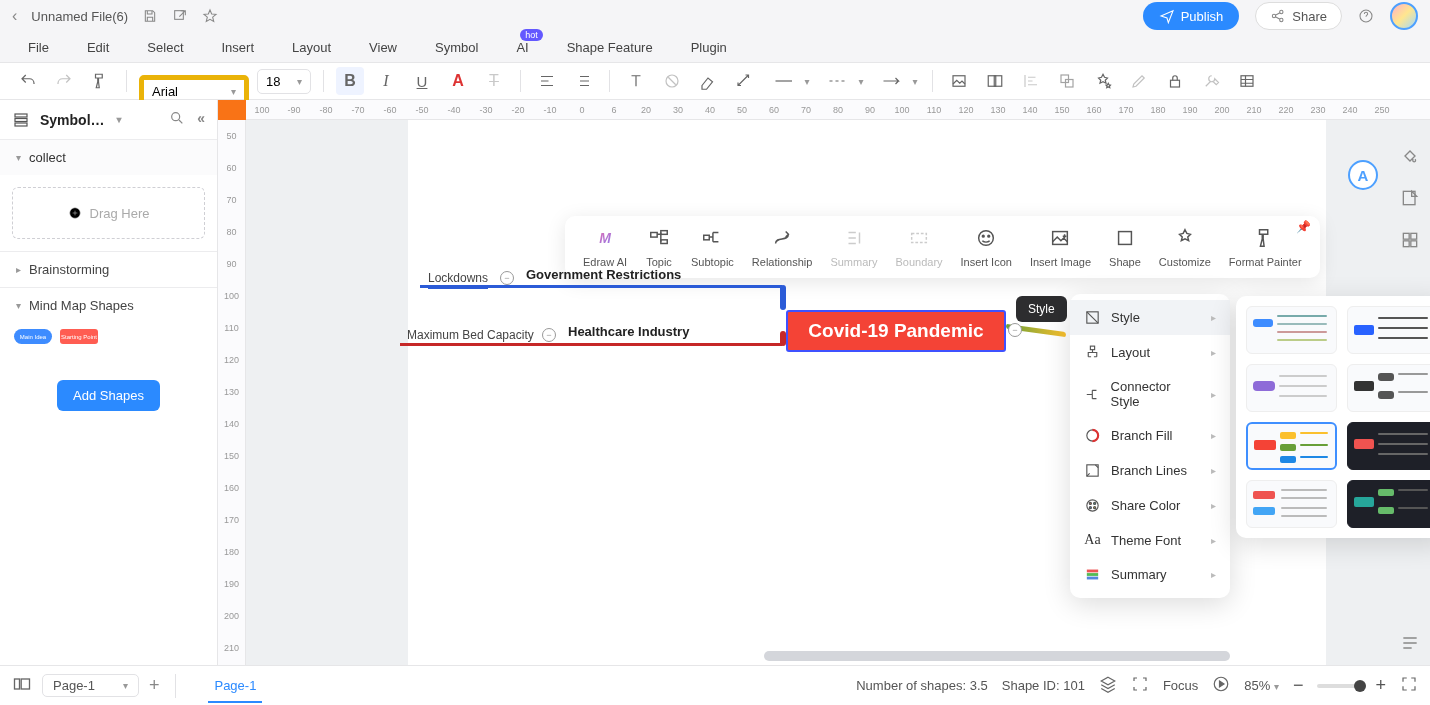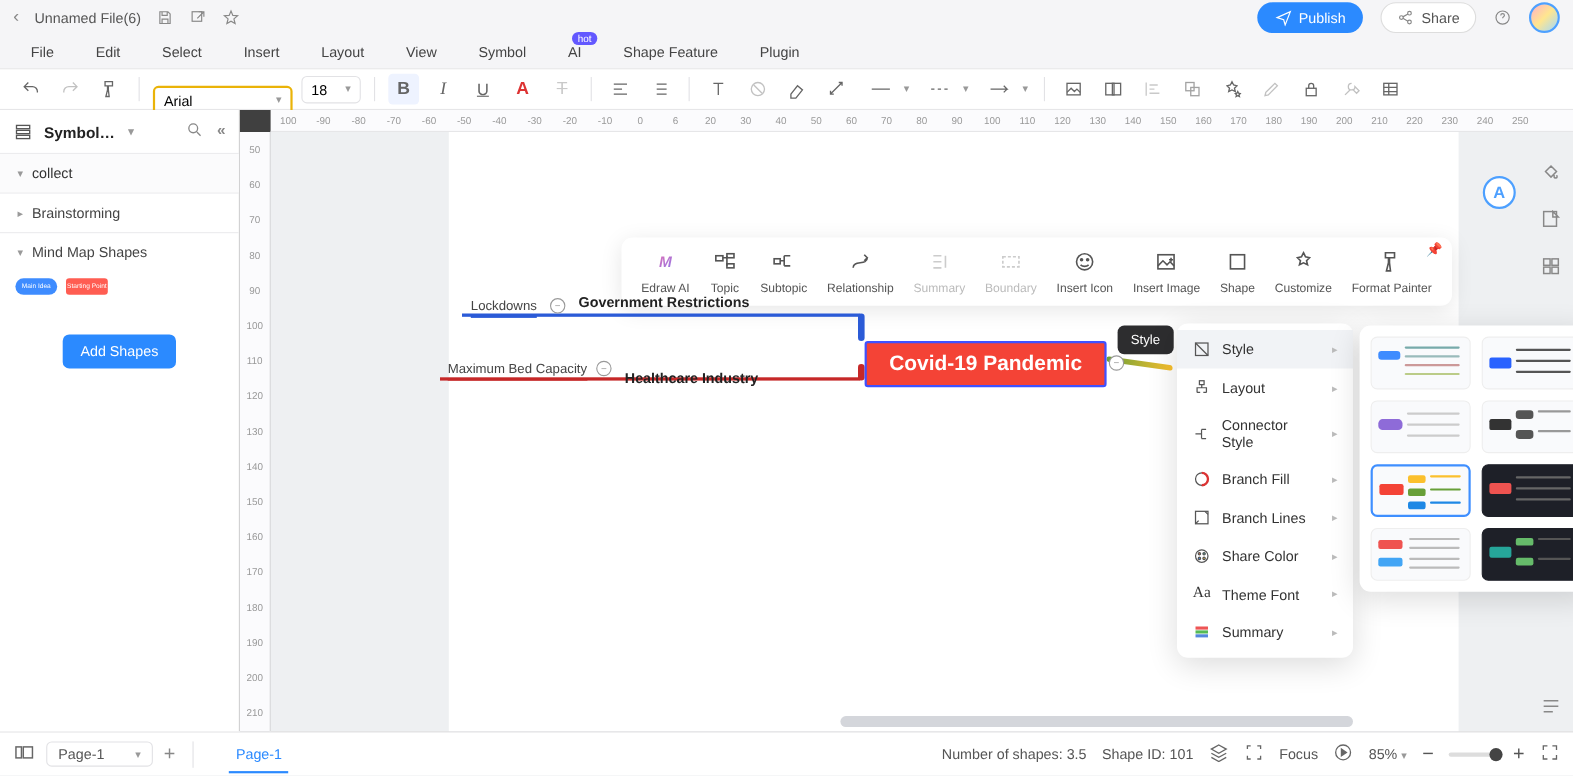--- a/index.html
+++ b/index.html
@@ -20,21 +20,21 @@
     .menubar { height: 30px; display: flex; align-items: center; padding: 0 28px; gap: 38px; background: #f5f5f7; font-size: 13px; color: #444; }
     .menubar .menu-item { cursor: pointer; position: relative; }
     .hotbadge { position: absolute; top: -11px; right: -14px; background: #6358ff; color: #fff; font-size: 9px; padding: 1px 5px; border-radius: 6px; }
 
     
     .toolbar { height: 38px; background: #fff; border-top: 1px solid #e6e6e8; border-bottom: 1px solid #e6e6e8; display: flex; align-items: center; padding: 0 14px; gap: 8px; }
     .tbbtn { width: 28px; height: 28px; display:flex; align-items:center; justify-content:center; color:#666; cursor:pointer; border-radius:4px; }
     .tbbtn.sel { background:#eef3ff; }
     .tbbtn svg { width:18px; height:18px; stroke:#666; fill:none; stroke-width:1.6; }
     .divider { width:1px; height:22px; background:#e2e2e5; margin: 0 4px; }
-    .fontsel { border:2px solid #eab308; border-radius:5px; padding: 4px 8px; font-size: 13px; display:flex; align-items:center; gap:8px; width:127px; justify-content:space-between;margin-top:20px; }
+    .fontsel { border:5px solid #eab308; border-radius:5px; padding: 4px 8px; font-size: 13px; display:flex; align-items:center; gap:8px; width:110px; justify-content:space-between;margin-top:20px; }
     .sizesel { border:1px solid #e2e2e5; border-radius:5px; padding: 4px 8px; font-size: 13px; display:flex; align-items:center; gap:6px; width: 54px; justify-content:space-between; }
     .chev { font-size: 10px; color:#999; }
     .bold { font-weight: 700; font-size: 16px; }
     .ital { font-style: italic; font-family: Georgia, serif; font-size: 16px; }
     .under { text-decoration: underline; font-size: 15px; }
 
     
     .main { position: absolute; top: 100px; left: 0; right: 0; bottom: 40px; display: flex; }
 
     
@@ -45,21 +45,21 @@
     .sb-body { padding: 12px 12px; }
     .dragbox { border: 1.5px dashed #cfcfd4; border-radius: 6px; height: 52px; display:flex; align-items:center; justify-content:center; color:#aaa; font-size:13px; gap:8px; }
     .dragbox svg { width:14px; height:14px; stroke:#bbb; }
     .sb-subhead { padding: 10px 16px; font-size: 13px; color:#444; display:flex; align-items:center; gap:8px; cursor:pointer; border-top:1px solid #ececee; }
     .sb-shapes { padding: 6px 14px 18px; display:flex; gap:8px; }
     .shape-chip1 { width:38px; height:15px; background:#3e8cff; border-radius:8px; display:flex; align-items:center; justify-content:center; color:#fff; font-size:6px; }
     .shape-chip2 { width:38px; height:15px; background:#ff5d52; border-radius:3px; display:flex; align-items:center; justify-content:center; color:#fff; font-size:6px; }
     .addshapes { margin: 18px auto 0; display:block; background:#2b8aff; color:#fff; border:none; border-radius:6px; padding:8px 16px; font-size:13px; cursor:pointer; }
 
     
-    .canvas-wrap { flex:1; position:relative; background:#404040;text-decoration:underline; }
+    .canvas-wrap { flex:1; position:relative; background:#f97316;text-decoration:underline; }
     .ruler-h { position:absolute; top:0; left:28px; right:0; height:20px; background:#fbfbfd; border-bottom:1px solid #e6e6e8; font-size:9px; color:#999; display:flex; align-items:center; overflow:hidden; }
     .ruler-h span { width:32px; text-align:center; flex-shrink:0; }
     .ruler-v { position:absolute; top:20px; left:0; width:28px; bottom:0; background:#fbfbfd; border-right:1px solid #e6e6e8; font-size:9px; color:#999; display:flex; flex-direction:column; }
     .ruler-v span { height:32px; display:flex; align-items:center; justify-content:center; }
     .canvas { position:absolute; top:20px; left:28px; right:0; bottom:0; background:#eef0f2; overflow:hidden; }
     .page-white { position:absolute; left:162px; top:0; width:918px; height:100%; background:#fff; }
 
     
     .floatbar { position:absolute; left:319px; top:96px; background:#fff; border-radius:10px; box-shadow: 0 4px 20px rgba(0,0,0,.10); padding: 10px 18px 10px; display:flex; gap: 18px; align-items:flex-start; }
     .fb-item { display:flex; flex-direction:column; align-items:center; gap:6px; font-size:11px; color:#555; cursor:pointer; }
@@ -334,20 +334,29 @@
         <span><svg viewBox="0 0 24 24" style="width:16px;height:16px;stroke:#888;fill:none;stroke-width:1.8">
               <circle cx="10" cy="10" r="6"></circle>
               <path d="M15 15l5 5"></path>
             </svg></span>
         <span style="font-size:14px">«</span>
       </div>
     </div>
     <div class="sb-section">
       <span class="chev">▾</span>
         <span>collect</span>
+    </div>
+    <div class="sb-body">
+      <div class="dragbox">
+        <svg viewBox="0 0 24 24">
+            <circle cx="12" cy="12" r="9"></circle>
+            <path d="M12 8v8M8 12h8"></path>
+          </svg>
+        <span>Drag Here</span>
+      </div>
     </div>
     <div class="sb-subhead">
       <span class="chev">▸</span>
         <span>Brainstorming</span>
     </div>
     <div class="sb-subhead">
       <span class="chev">▾</span>
         <span>Mind Map Shapes</span>
     </div>
     <div class="sb-shapes">
@@ -539,21 +548,21 @@
 
       <div class="mm">
         <div class="branch-blue-v"></div>
         <div class="branch-blue"></div>
         <div class="branch-red-v"></div>
         <div class="branch-red"></div>
         <div class="branch-green"></div>
         <div class="subtopic" style="left:390px; top:-28px">Government Restrictions</div>
         <div class="handle" style="left:364px; top:-24px">−</div>
         <div class="minitopic" style="left:292px; top:-24px; border-color:#2b5bd7">Lockdowns</div>
-        <div class="subtopic" style="left:432px; top:41px">Healthcare Industry</div>
+        <div class="subtopic" style="left:432px; top:29px">Healthcare Industry</div>
         <div class="handle" style="left:406px; top:33px">−</div>
         <div class="minitopic" style="left:271px; top:33px; border-color:#c62828">Maximum Bed Capacity</div>
         <div class="central">Covid-19 Pandemic</div>
         <div class="handle" style="left:872px; top:28px">−</div>
       </div>
 
       <div class="tooltip">Style</div>
 
       <div class="dropdown">
         <div class="dd-item active">

